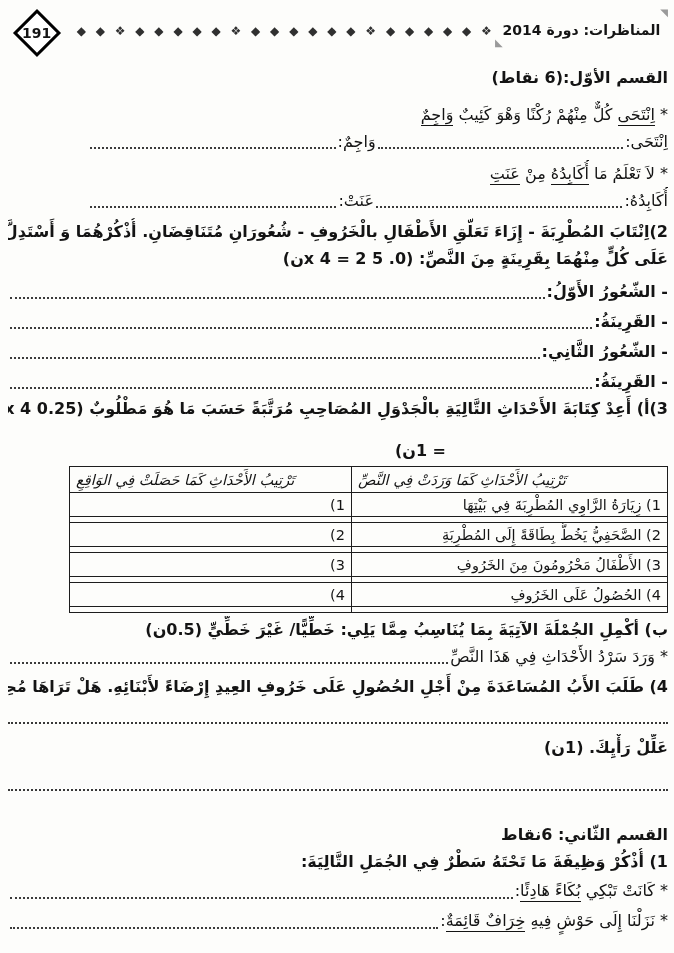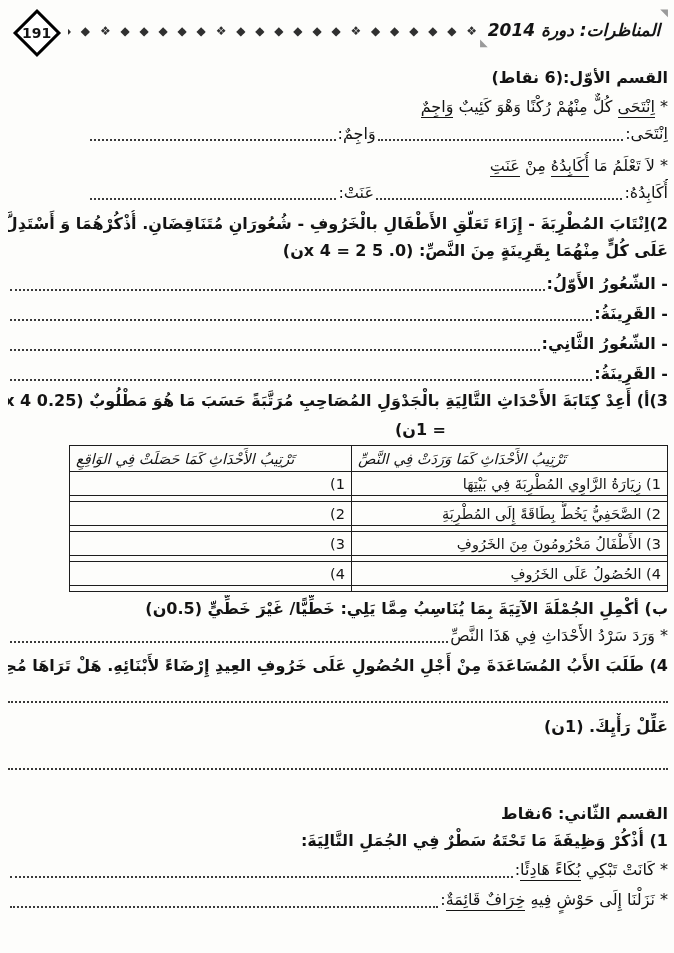--- a/index.html
+++ b/index.html
@@ -8,21 +8,21 @@
     background: #fdfdfb;
     color: #141414;
     font-family: "DejaVu Sans", sans-serif;
     direction: rtl;
     overflow: hidden;
   }
   .page { width: 674px; height: 953px; padding: 0 6px 0 8px; }
 
   
   .hdr { display: flex; align-items: center; height: 56px; }
-  .hdr-title { font-size: 17px; font-weight: bold; white-space: nowrap; padding-top: 4px; font-style: italic; }
+  .hdr-title { font-size: 14px; font-weight: bold; white-space: nowrap; padding-top: 4px; }
   .tri-r { color: #9a9a9a; font-size: 10px; align-self: flex-start; padding-top: 7px; }
   .tri-l { color: #9a9a9a; font-size: 10px; align-self: flex-end; padding-bottom: 8px; }
   .diamonds {
     flex: 1; text-align: center; font-size: 12px; color: #303030;
     letter-spacing: 3px; white-space: nowrap; overflow: hidden; padding-top: 6px;
   }
   .badge {
     flex: 0 0 auto; width: 34px; height: 34px; border: 3px solid #000;
     background: #fff; transform: rotate(45deg);
     display: flex; align-items: center; justify-content: center;
@@ -58,21 +58,21 @@
     <span class="tri-l">◣</span>
     <span class="diamonds">❖ ◆ ◆ ◆ ◆ ◆ ❖ ◆ ◆ ◆ ◆ ◆ ◆ ❖ ◆ ◆ ◆ ◆ ◆ ❖ ◆ ◆ ◆ ◆</span>
     <span class="badge">
         <b>191</b>
       </span>
   </div>
 
   <div class="ln b" style="margin-top:8px">القسم الأوّل:(6 نقاط)</div>
 
 
-  <div class="ln" style="margin-top:2px"><span>* </span><span class="und">اِنْتَحَى</span><span> كُلٌّ مِنْهُمْ رُكْنًا وَهْوَ كَئِيبٌ </span><span class="und">وَاجِمٌ</span></div>
+  <div class="ln" style="margin-top:10px"><span>* </span><span class="und">اِنْتَحَى</span><span> كُلٌّ مِنْهُمْ رُكْنًا وَهْوَ كَئِيبٌ </span><span class="und">وَاجِمٌ</span></div>
 
   <div class="ln dl" style="margin-left:80px">
     <span>اِنْتَحَى:</span>
     <span class="dots"></span>
     <span>وَاجِمٌ: </span>
     <span class="dots"></span>
   </div>
 
   <div class="ln" style="margin-top:5px"><span>* لاَ تَعْلَمُ مَا </span><span class="und">أُكَابِدُهُ</span><span> مِنْ </span><span class="und">عَنَتِ</span></div>
 
@@ -97,21 +97,21 @@
   <div class="ln dl" style="margin-top:3px">
     <span class="b">- الشّعُورُ الثَّانِي: </span>
     <span class="dots"></span>
   </div>
   <div class="ln dl" style="margin-top:3px">
     <span class="b">- القَرِينَةُ: </span>
     <span class="dots"></span>
   </div>
 
   <div class="ln b">3)أ) أَعِدْ كِتَابَةَ الأَحْدَاثِ التَّالِيَةِ بالْجَدْوَلِ المُصَاحِبِ مُرَتَّبَةً حَسَبَ مَا هُوَ مَطْلُوبٌ (0.25 x 4</div>
-  <div class="ln b" style="padding-right:222px;line-height:25px;margin-top:3px">= 1ن)</div>
+  <div class="ln b" style="padding-right:222px;line-height:25px;margin-top:16px">= 1ن)</div>
 
   <table>
     <colgroup>
         <col class="c1">
         <col class="c2">
       </colgroup>
     <tbody>
         <tr>
       <th>تَرْتِيبُ الأَحْدَاثِ كَمَا وَرَدَتْ فِي النَّصِّ</th>
       <th>تَرْتِيبُ الأَحْدَاثِ كَمَا حَصَلَتْ فِي الوَاقِعِ</th>

